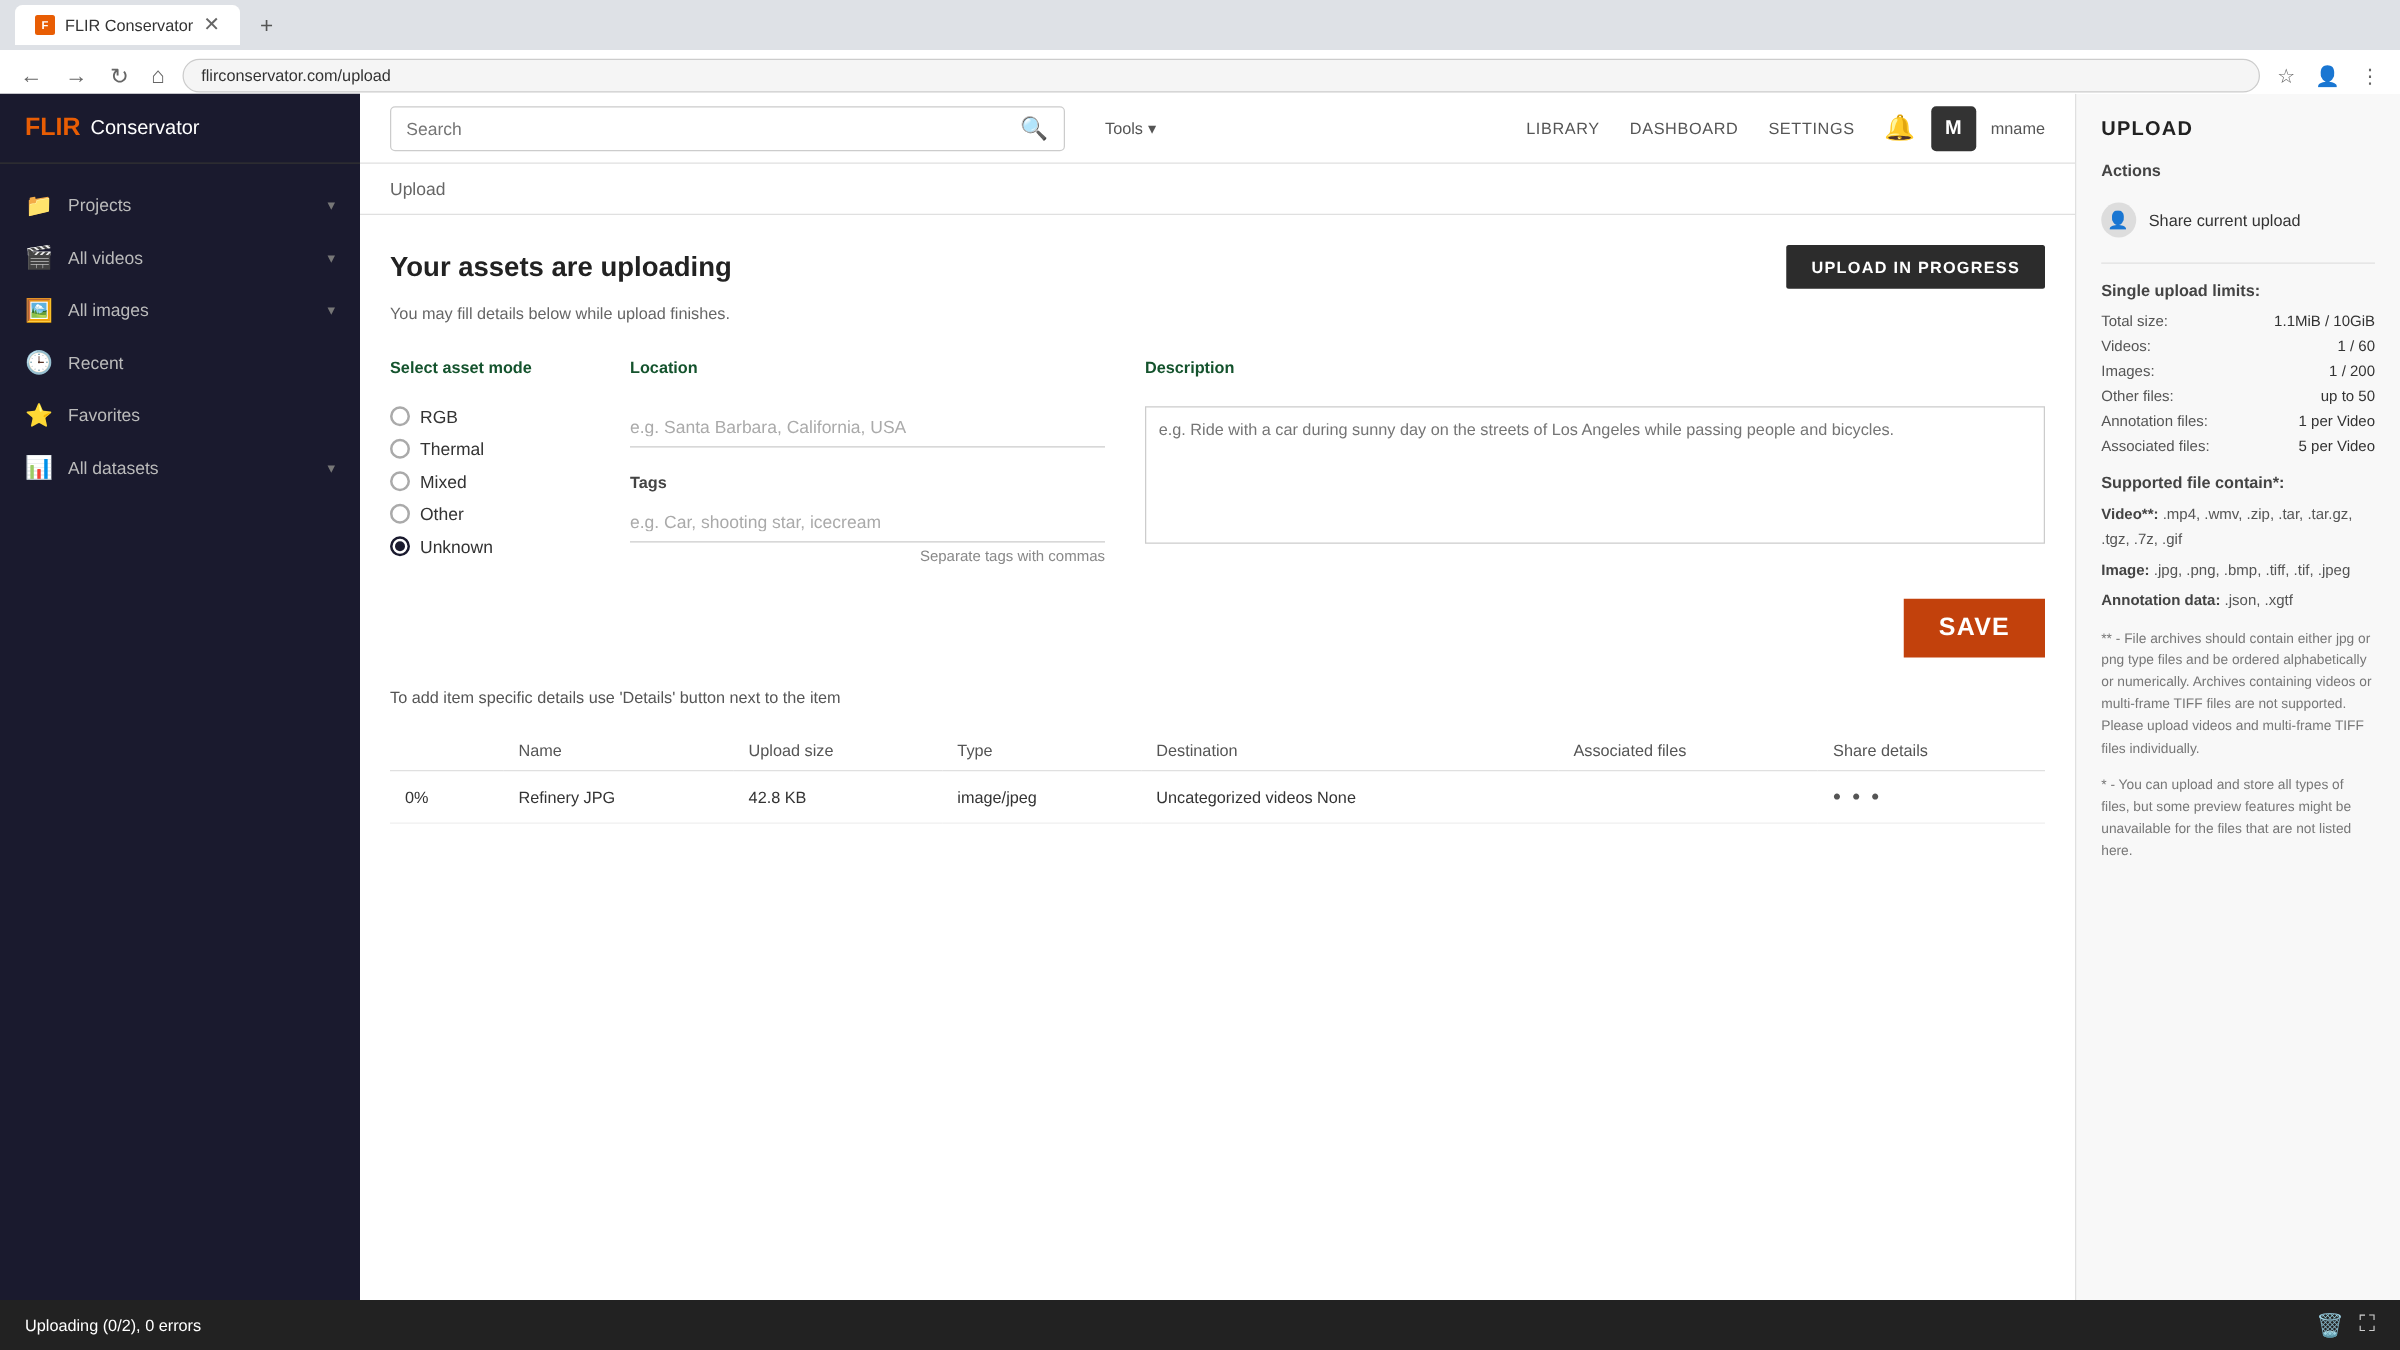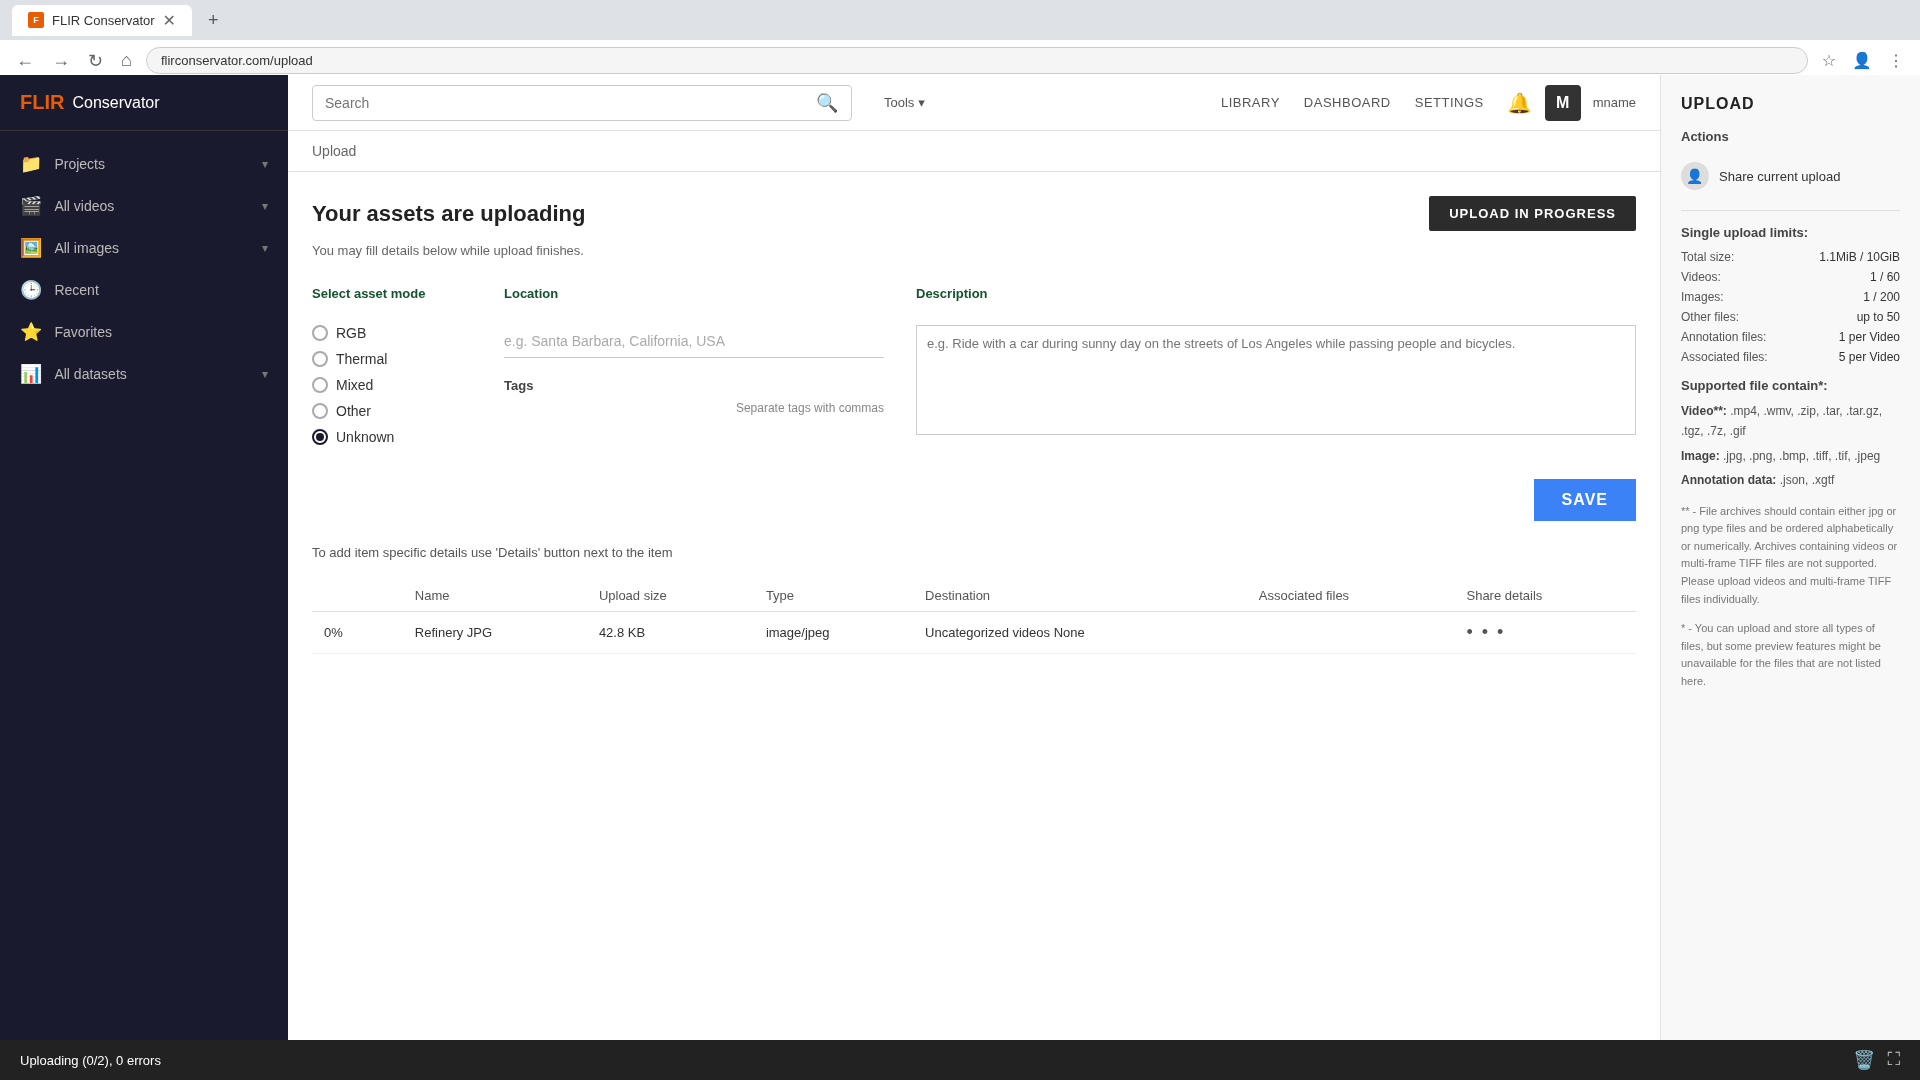--- a/index.html
+++ b/index.html
@@ -74,21 +74,21 @@
     .form-input::placeholder { color: #aaa; }
     .tags-label { font-size: 13px; font-weight: 600; color: #444; margin-bottom: 8px; margin-top: 20px; }
     .tags-input { width: 100%; border: none; border-bottom: 1px solid #ccc; padding: 8px 0; font-size: 14px; color: #333; outline: none; background: none; }
     .tags-input::placeholder { color: #aaa; }
     .tags-hint { font-size: 12px; color: #888; text-align: right; margin-top: 4px; }
 
     .description-section { flex: 1; }
     .description-textarea { width: 100%; height: 110px; border: 1px solid #ccc; padding: 10px; font-size: 13px; color: #aaa; outline: none; resize: none; font-family: inherit; }
 
     .save-row { display: flex; justify-content: flex-end; margin-bottom: 24px; }
-    .save-btn { background: #3b82f6; color: #fff; border: none; padding: 12px 28px; font-size: 16px; font-weight: 700; letter-spacing: 1px; cursor: pointer; }
+    .save-btn { background: #c2410c; color: #fff; border: none; padding: 12px 28px; font-size: 20px; font-weight: 700; letter-spacing: 1px; cursor: pointer; }
 
     .item-details-hint { font-size: 13px; color: #555; margin-bottom: 20px; }
 
     
     .upload-table { width: 100%; border-collapse: collapse; }
     .upload-table th { text-align: left; font-size: 13px; color: #555; font-weight: 500; padding: 8px 12px; border-bottom: 1px solid #e0e0e0; }
     .upload-table td { padding: 10px 12px; font-size: 13px; color: #333; border-bottom: 1px solid #f0f0f0; }
     .progress-cell { font-size: 13px; color: #666; min-width: 50px; }
     .dots-btn { background: none; border: none; font-size: 18px; color: #555; cursor: pointer; letter-spacing: 2px; }
 
@@ -237,20 +237,21 @@
             <label class="radio-option">
               <div class="radio-btn selected"></div>
               <span>Unknown</span>
             </label>
           </div>
 
           <div class="location-section">
             <div class="section-label">Location</div>
             <input class="form-input" type="text" placeholder="e.g. Santa Barbara, California, USA" style="">
             <div class="tags-label">Tags</div>
+            <input class="tags-input" type="text" placeholder="e.g. Car, shooting star, icecream" style="">
             <div class="tags-hint">Separate tags with commas</div>
           </div>
 
           <div class="description-section">
             <div class="section-label">Description</div>
             <textarea class="description-textarea" placeholder="e.g. Ride with a car during sunny day on the streets of Los Angeles while passing people and bicycles." style=""></textarea>
           </div>
         </div>
 
         <div class="save-row">

